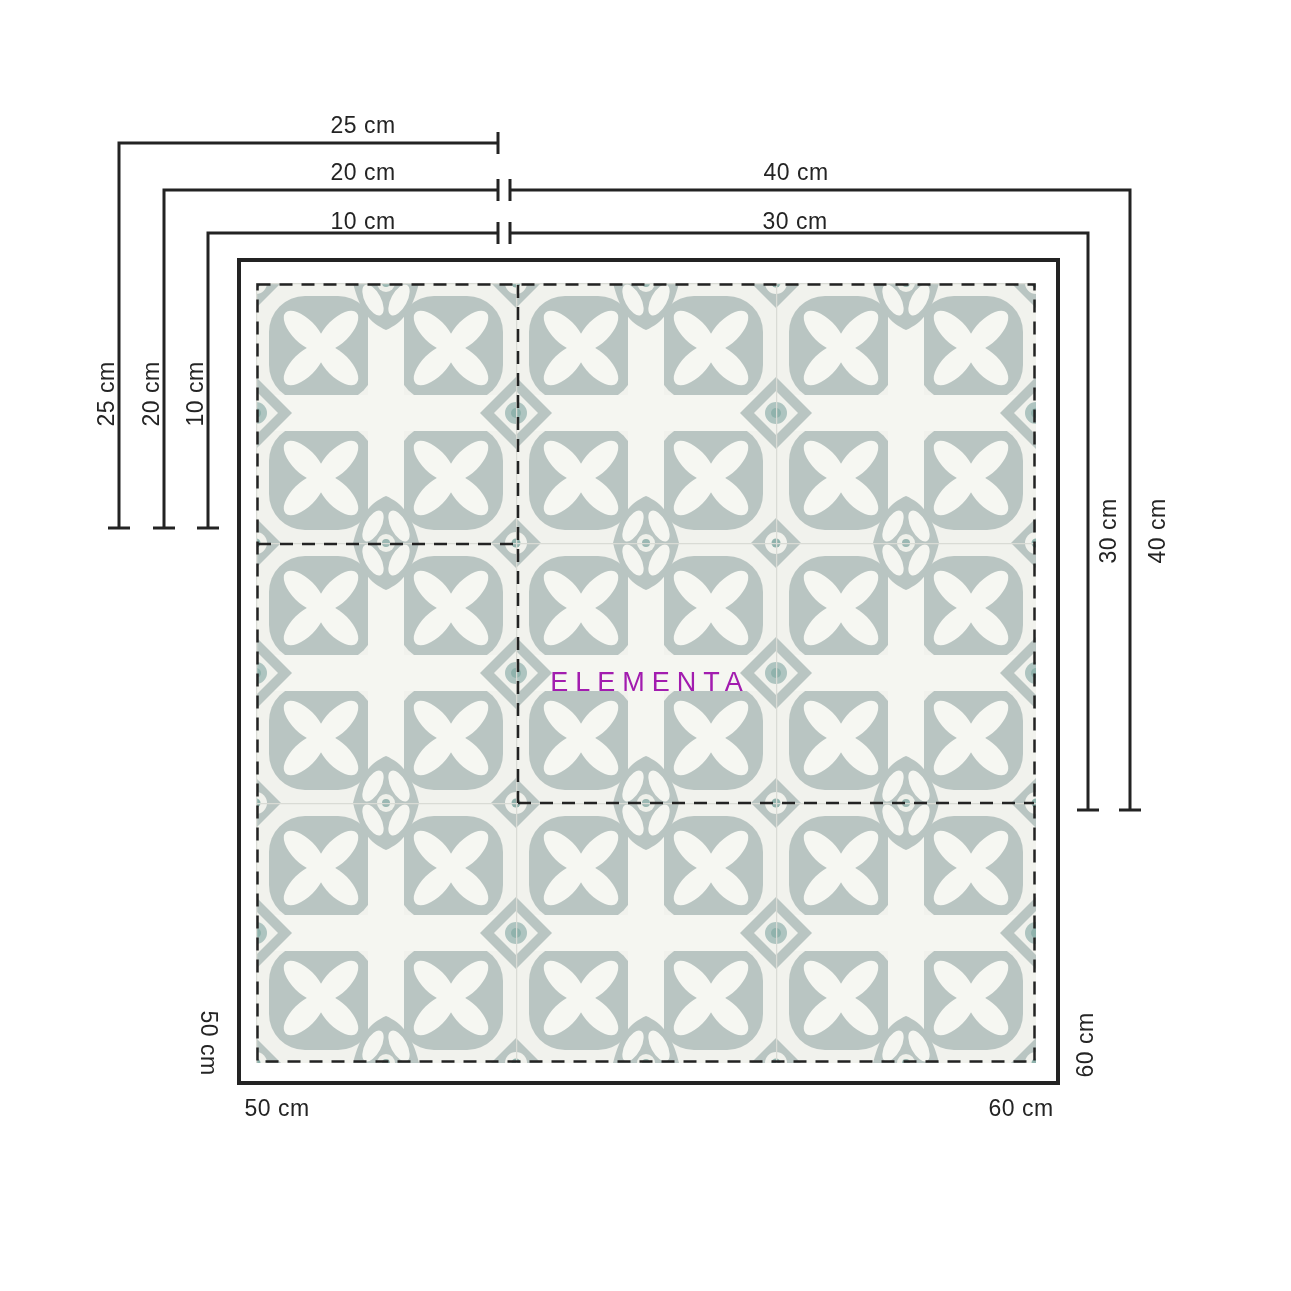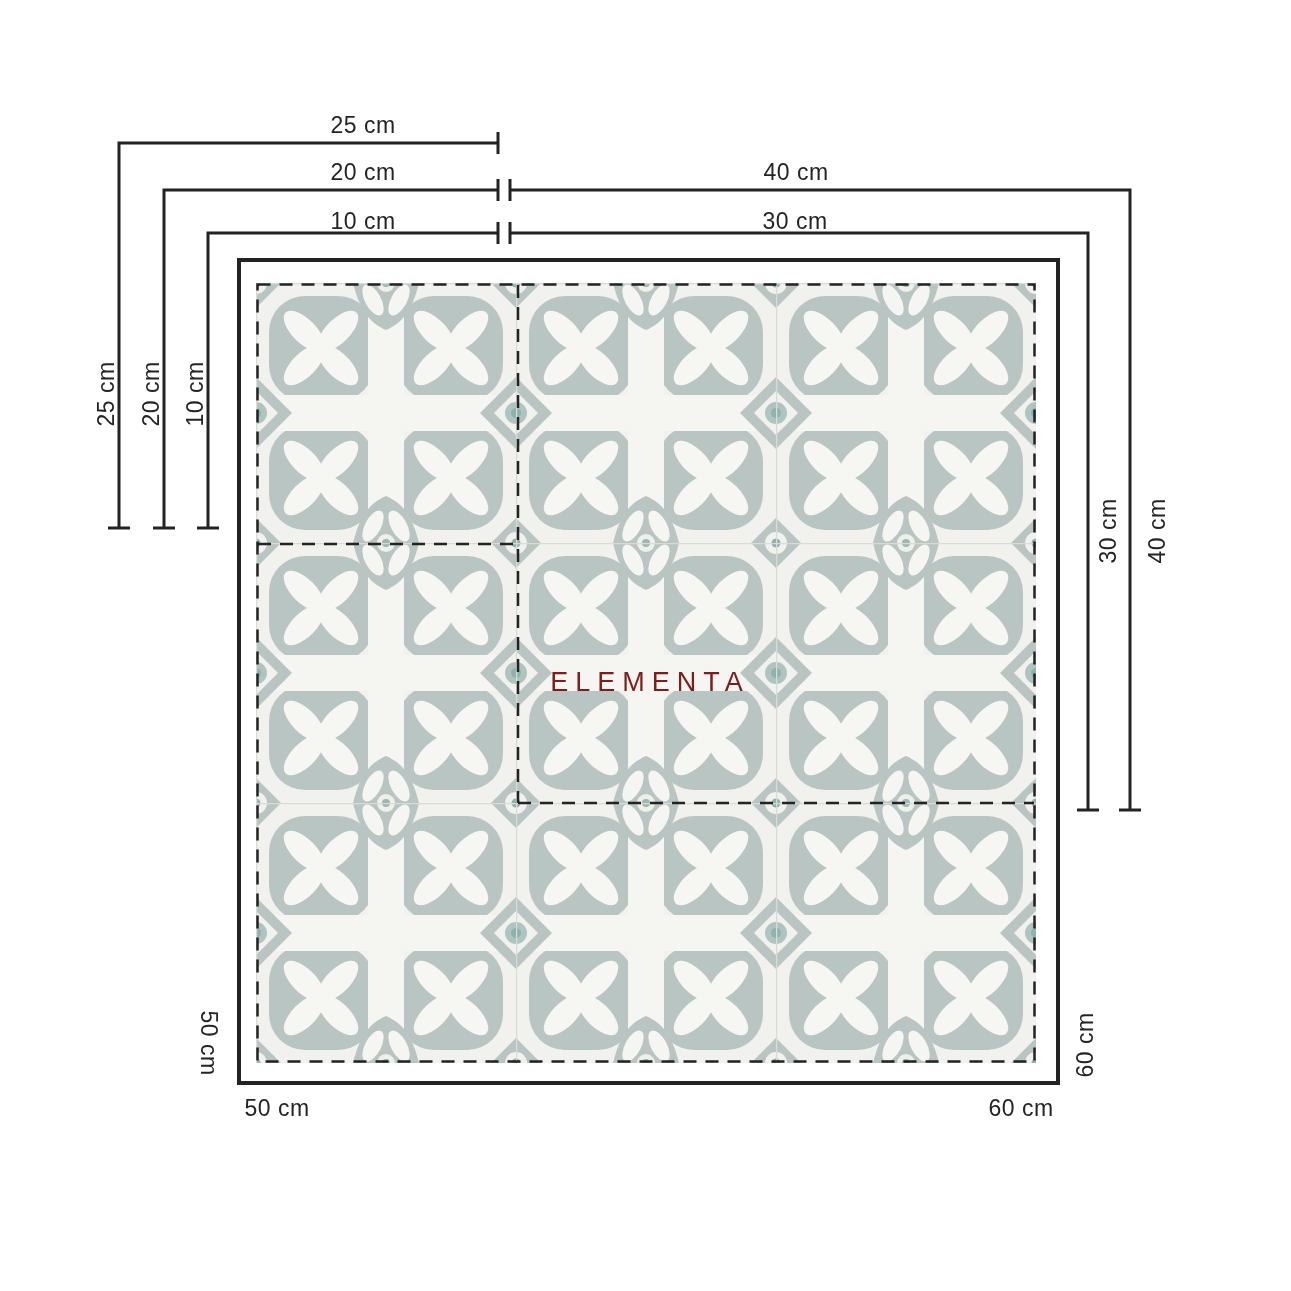--- a/index.html
+++ b/index.html
@@ -3,21 +3,21 @@
 <meta charset="utf-8">
 <style>
   html,body{margin:0;padding:0;background:#ffffff;}
   .canvas{position:relative;width:1291px;height:1291px;background:#ffffff;overflow:hidden;
           font-family:"Liberation Sans", sans-serif;}
   .dims{position:absolute;left:0;top:0;pointer-events:none;}
   .frame{position:absolute;left:237px;top:258px;width:823px;height:827px;
          box-sizing:border-box;border:4px solid #232323;background:transparent;}
   .tile{position:absolute;left:256px;top:283px;width:780px;height:780px;}
   .watermark{position:absolute;left:394px;top:399px;transform:translate(-50%,-50%);
-             font-size:27px;font-weight:300;letter-spacing:7px;color:#7f1d1d;white-space:nowrap;}
+             font-size:27px;font-weight:300;letter-spacing:7px;color:#a21caf;white-space:nowrap;}
   .lbl{position:absolute;transform:translate(-50%,-50%);font-size:23px;color:#242424;
        letter-spacing:0.5px;white-space:nowrap;}
   .lbl.rccw{transform:translate(-50%,-50%) rotate(-90deg);}
   .lbl.rcw{transform:translate(-50%,-50%) rotate(90deg);}
 </style>
 </head>
 <body>
 
 <div class="canvas">
 

